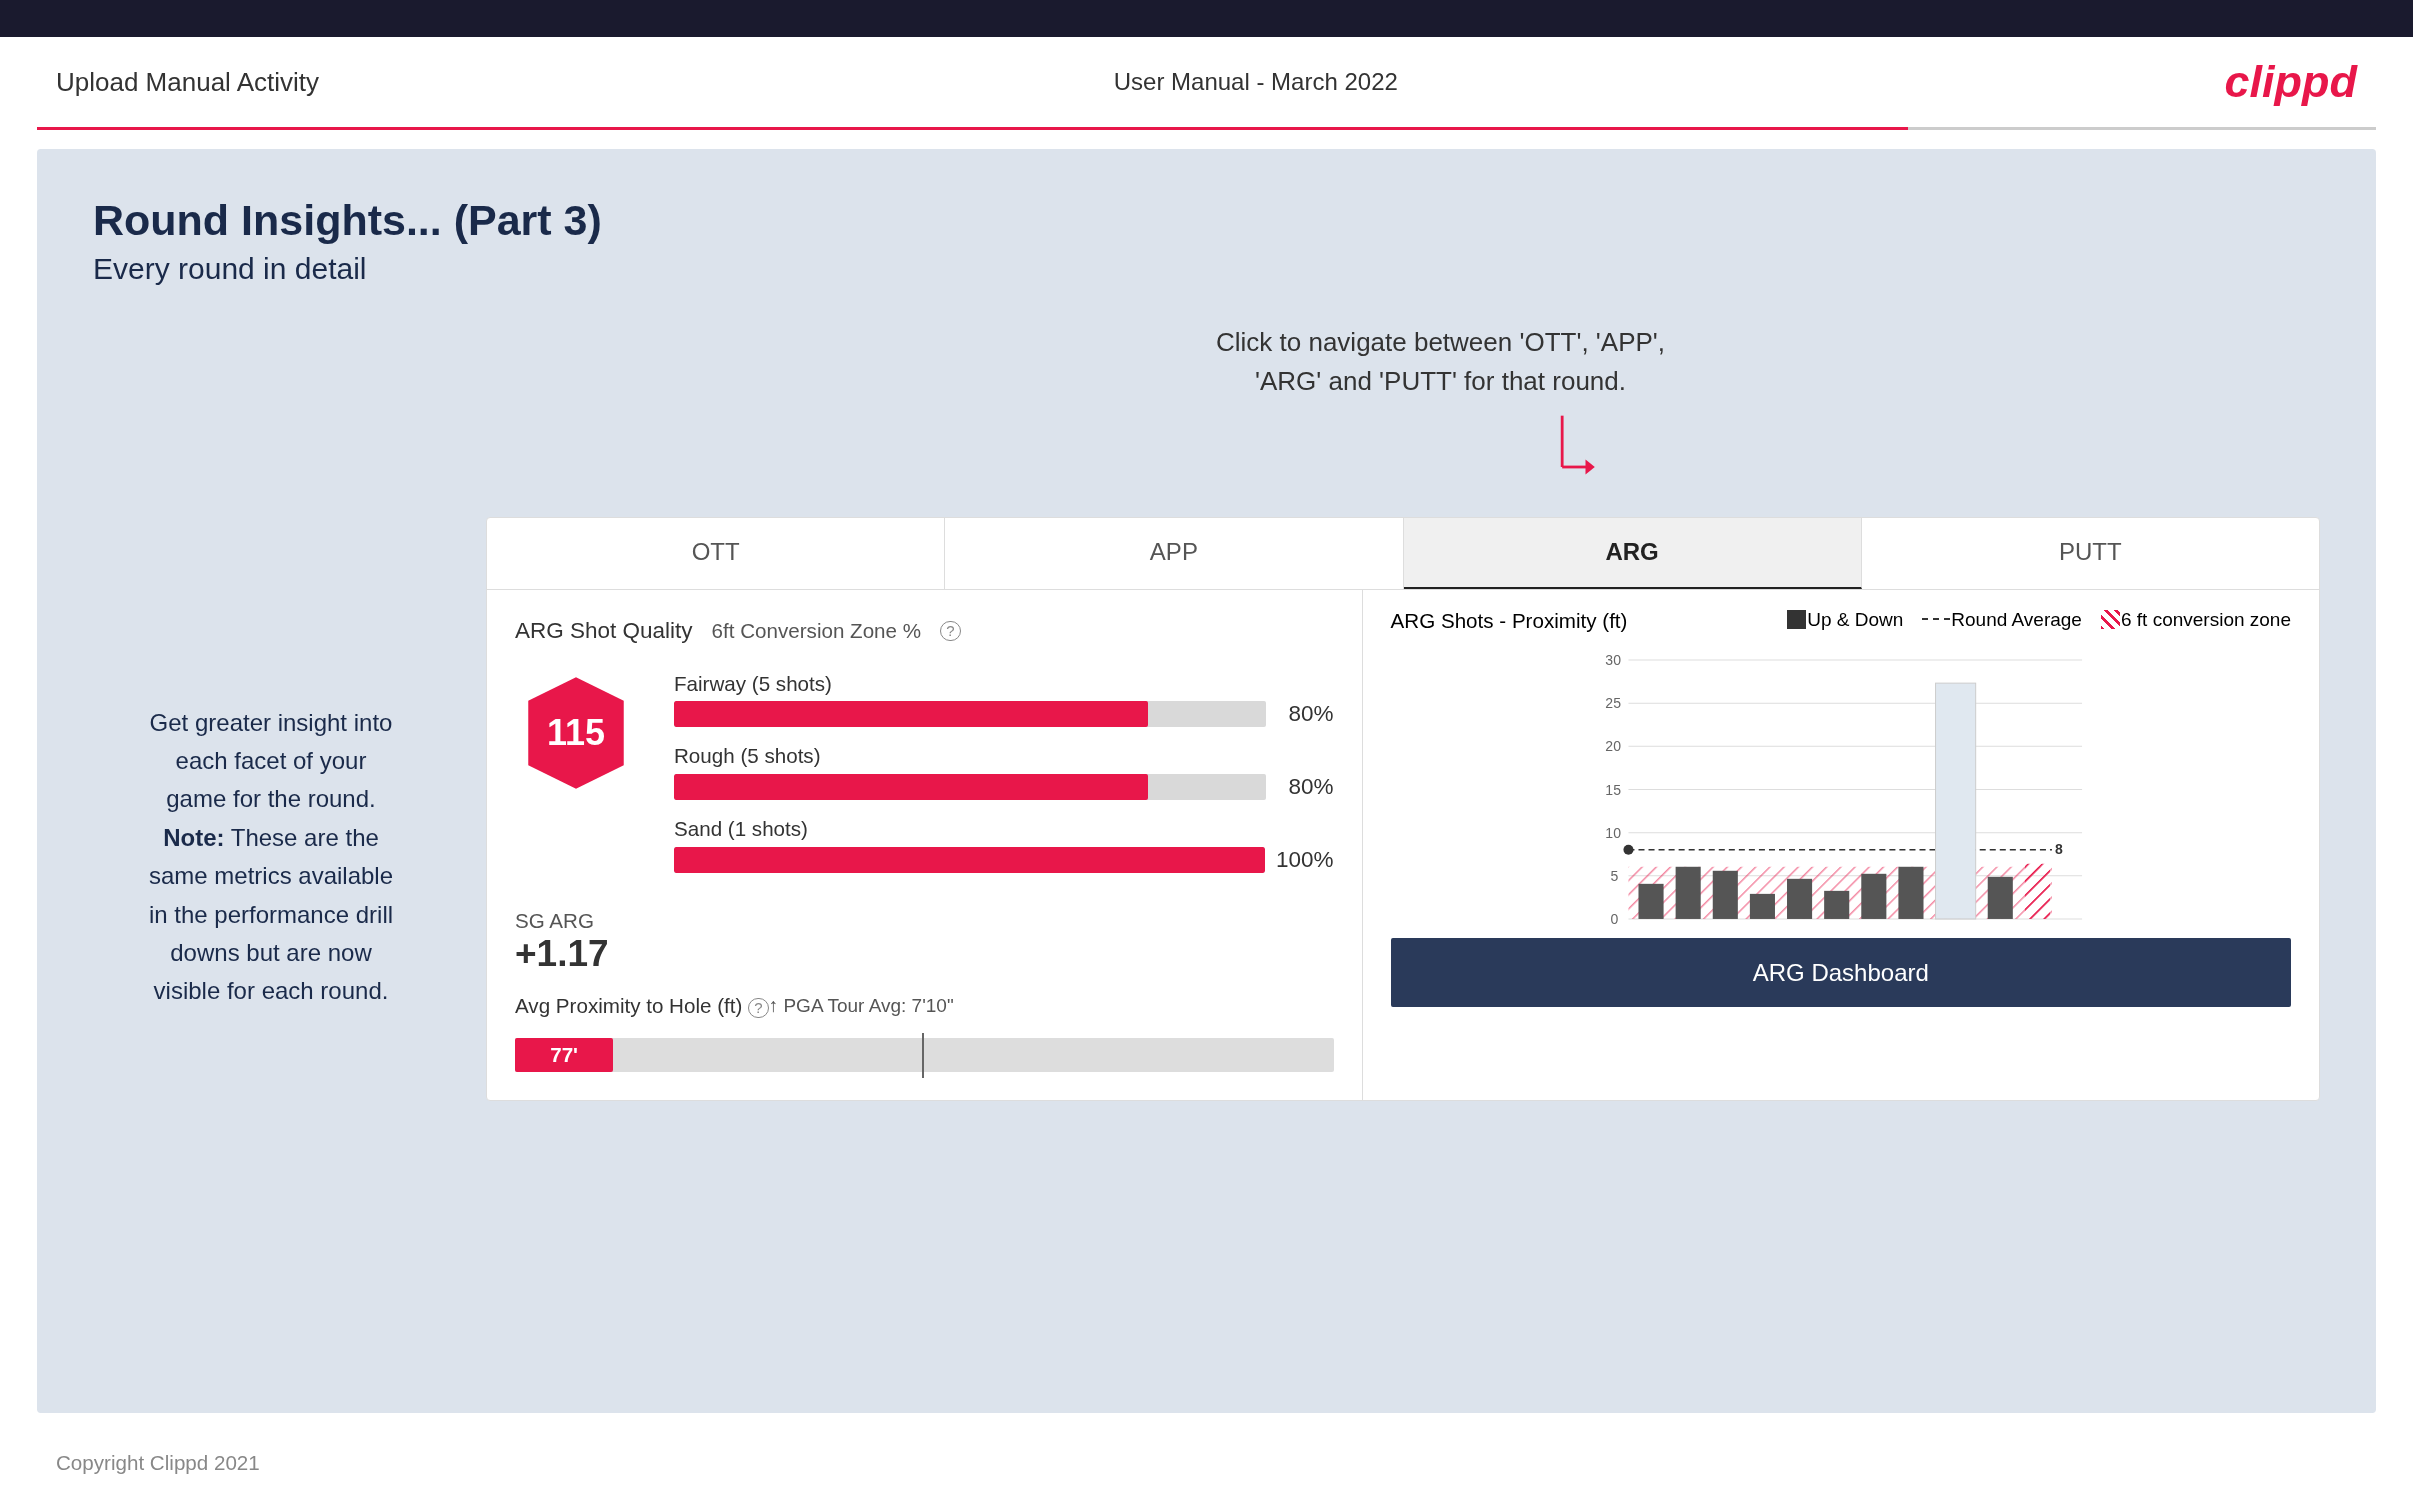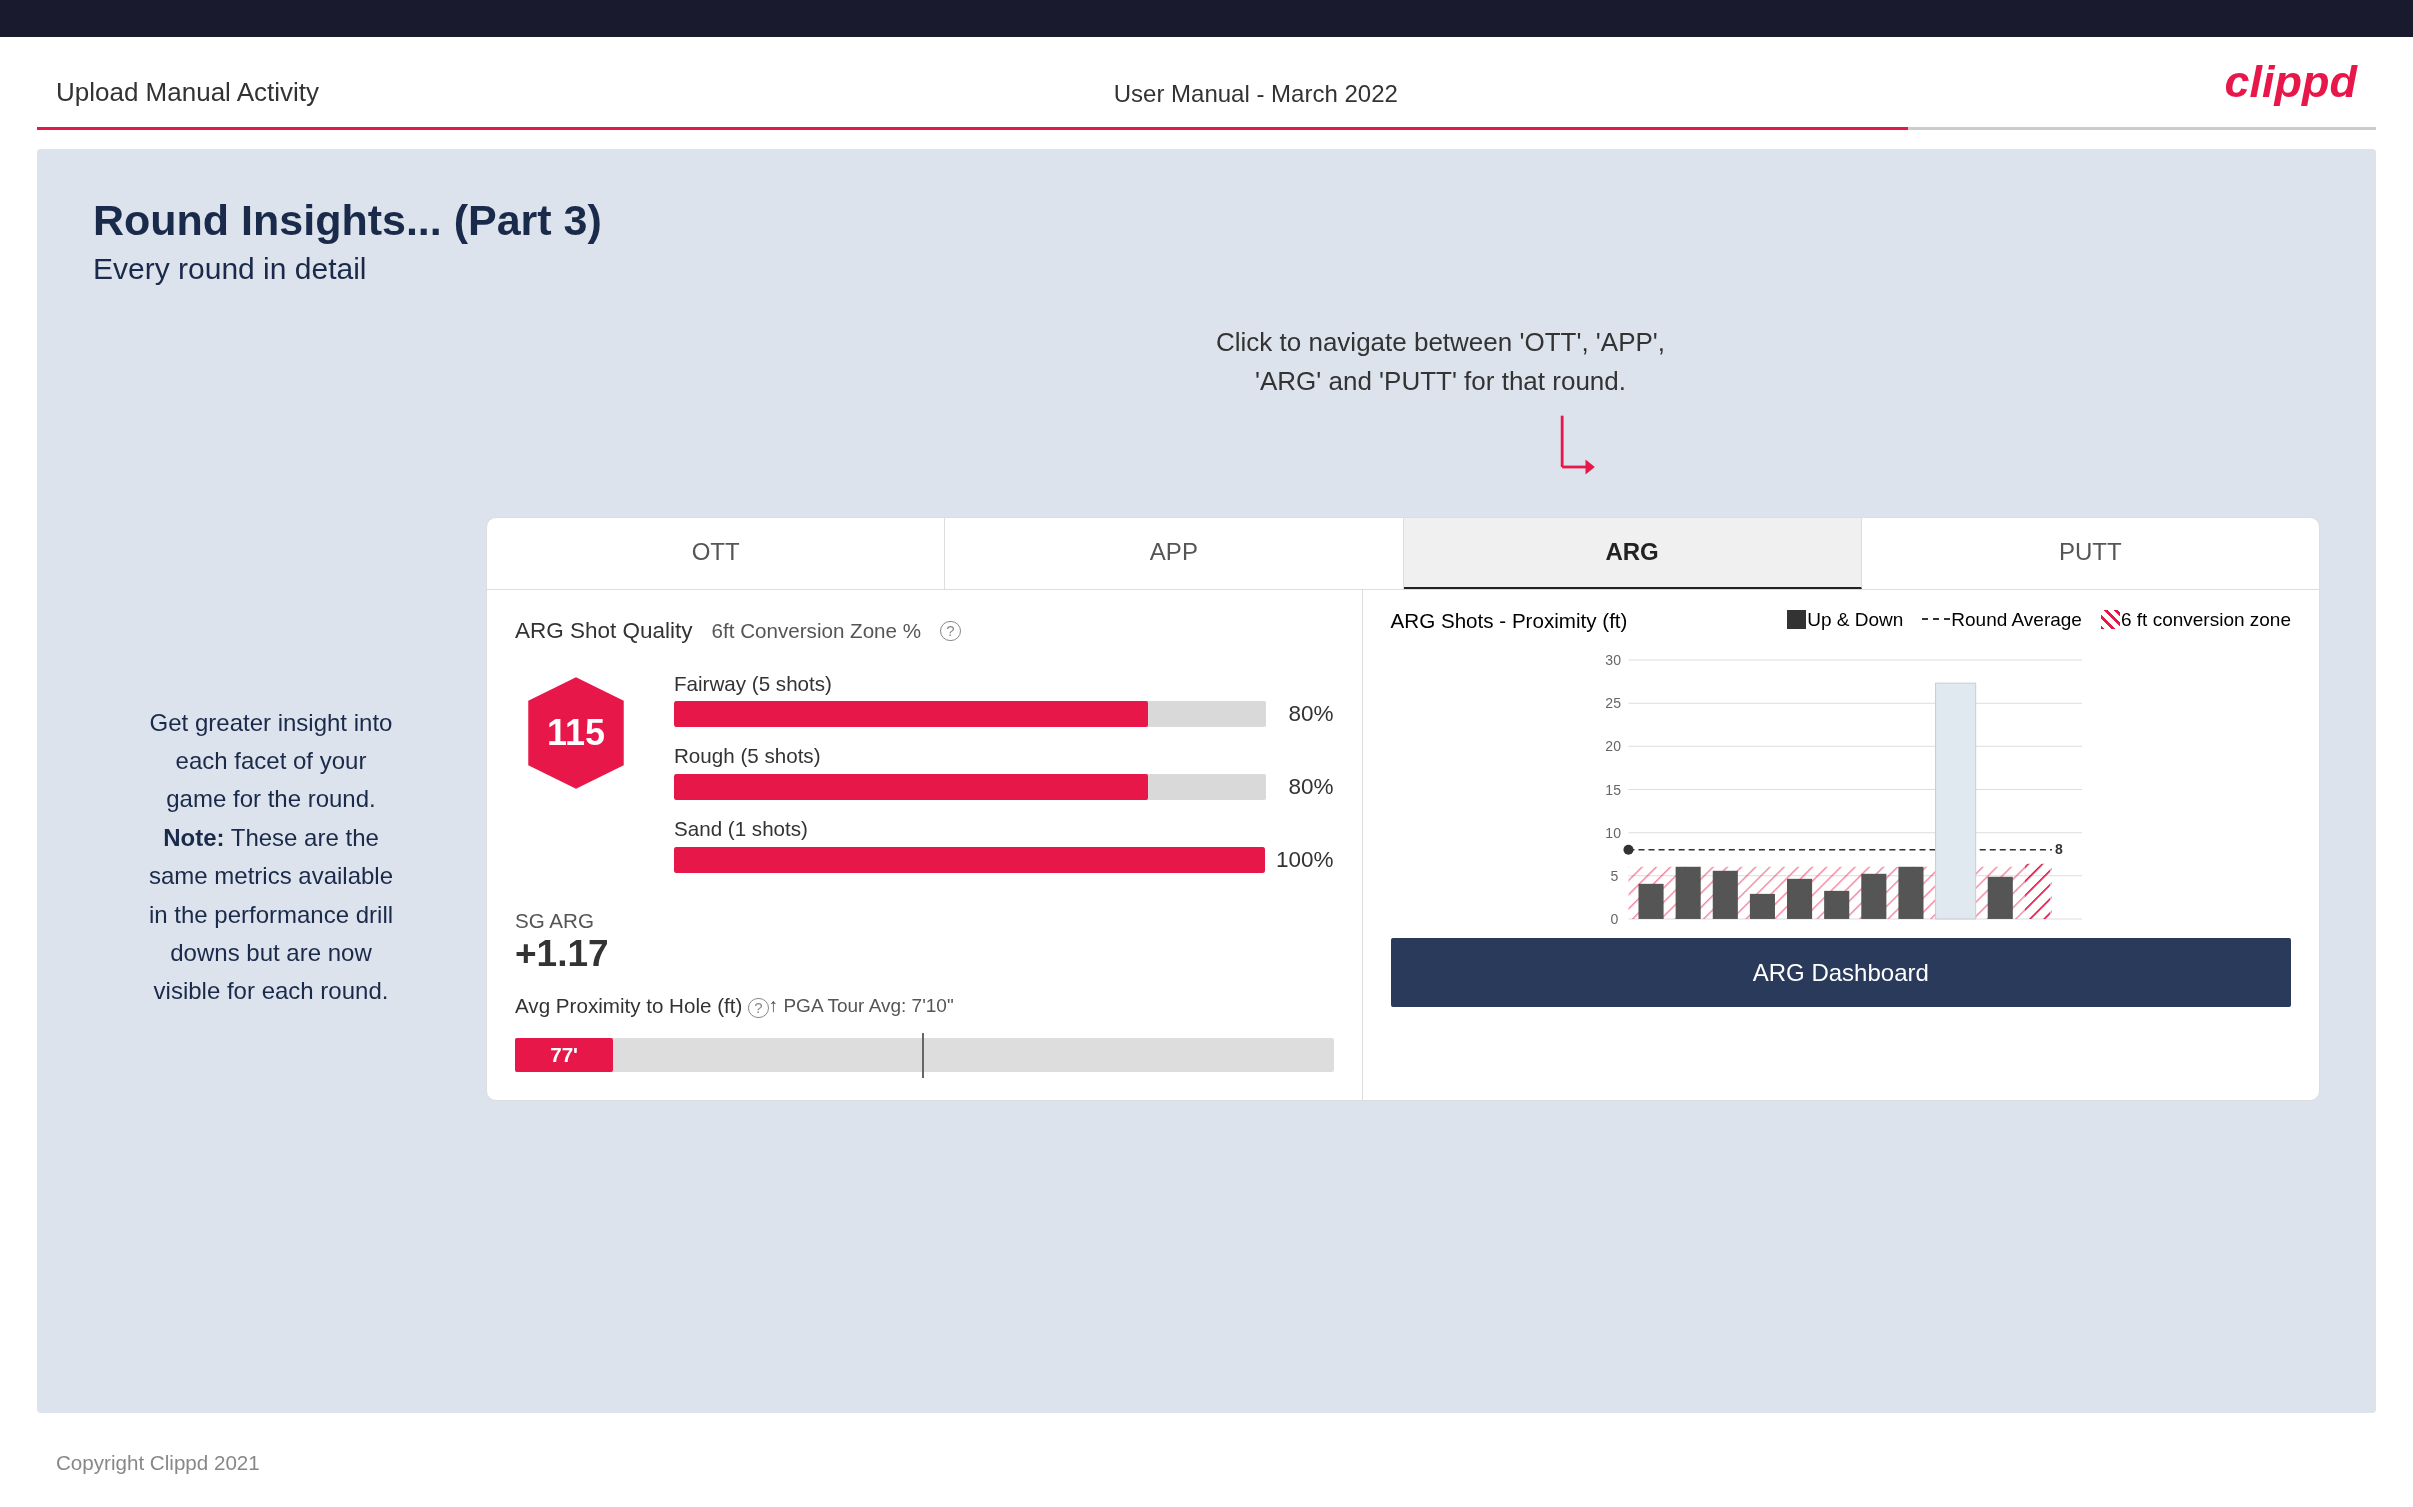--- a/index.html
+++ b/index.html
@@ -6,21 +6,21 @@
     body { font-family: Arial, sans-serif; background: #fff; width: 2413px; min-height: 1508px; }
 
     .top-bar {
       background: #1a1a2e;
       height: 37px;
       width: 100%;
     }
 
     .header {
       display: flex;
-      align-items: flex-end;
+      align-items: center;
       justify-content: space-between;
       padding: 19px 56px;
       background: #fff;
     }
 
     .header-left {
       font-size: 26px;
       color: #333;
     }
 
@@ -96,21 +96,21 @@
       font-weight: bold;
     }
 
     .right-panel {
       flex: 1;
     }
 
     .card {
       background: #fff;
       border: 0.9px solid #ddd;
-      border-radius: 10px;
+      border-radius: 4px;
       overflow: hidden;
     }
 
     .tabs {
       display: flex;
       border-bottom: 0.9px solid #ddd;
     }
 
     .tab {
       flex: 1;

